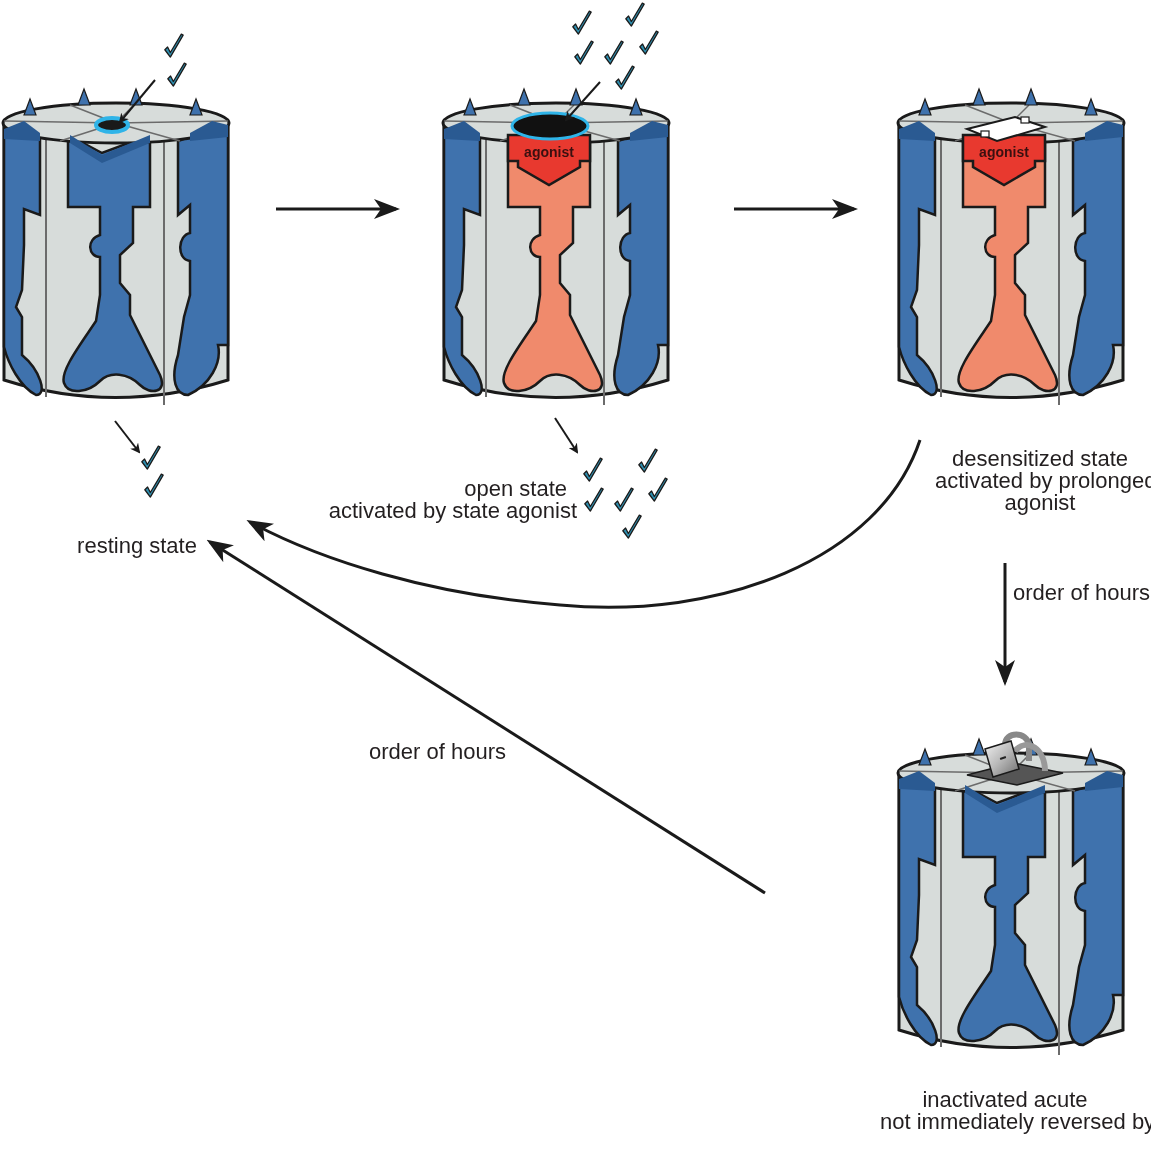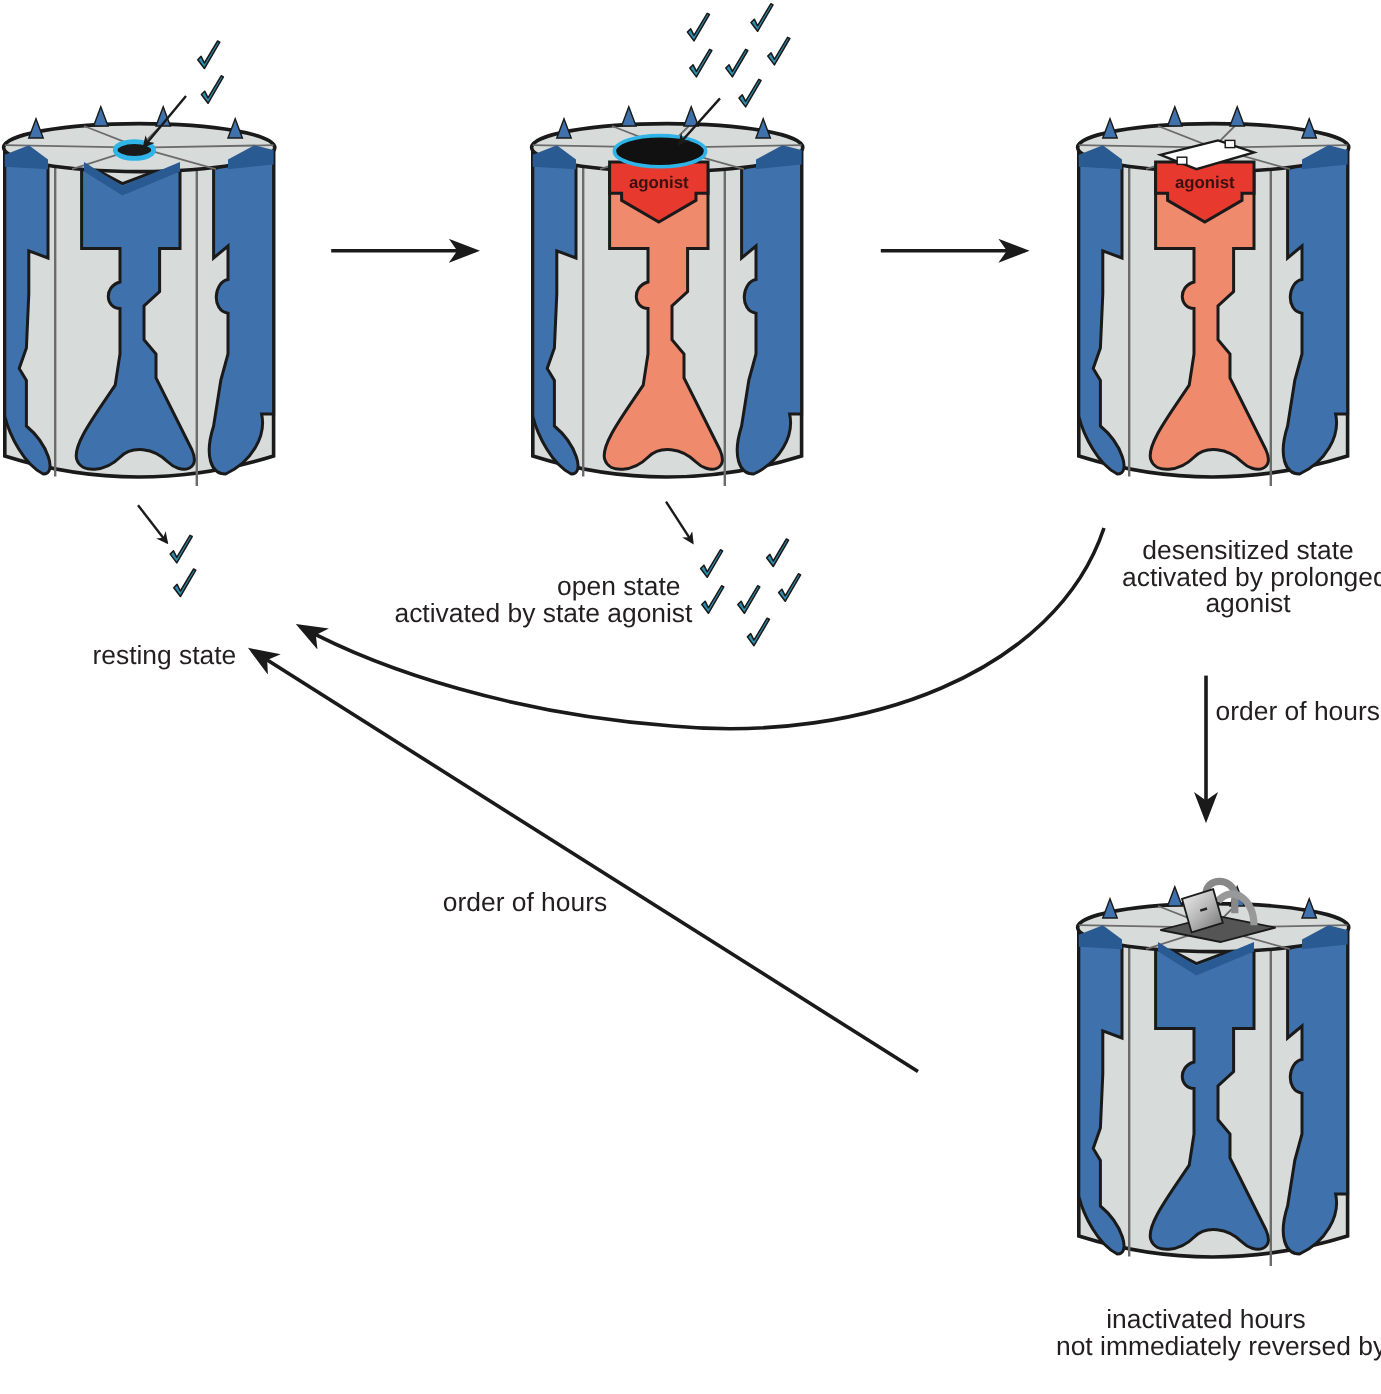--- a/index.html
+++ b/index.html
@@ -190,19 +190,19 @@
   <div>activated by state agonist</div>
 </div>
 
 <div class="label" style="left:935px; top:448px; width:210px;">
   <div>desensitized state</div>
   <div>activated by prolonged</div>
   <div>agonist</div>
 </div>
 
 <div class="label" style="left:880px; top:1089px; width:250px;">
-  <div>inactivated hours</div>
+  <div>inactivated acute</div>
   <div>not immediately reversed by</div>
 </div>
 
 <div class="label italic" style="left:1013px; top:582px;">order of hours</div>
 
 <div class="label italic" style="left:369px; top:741px;">order of hours</div>
 
 </body></html>

